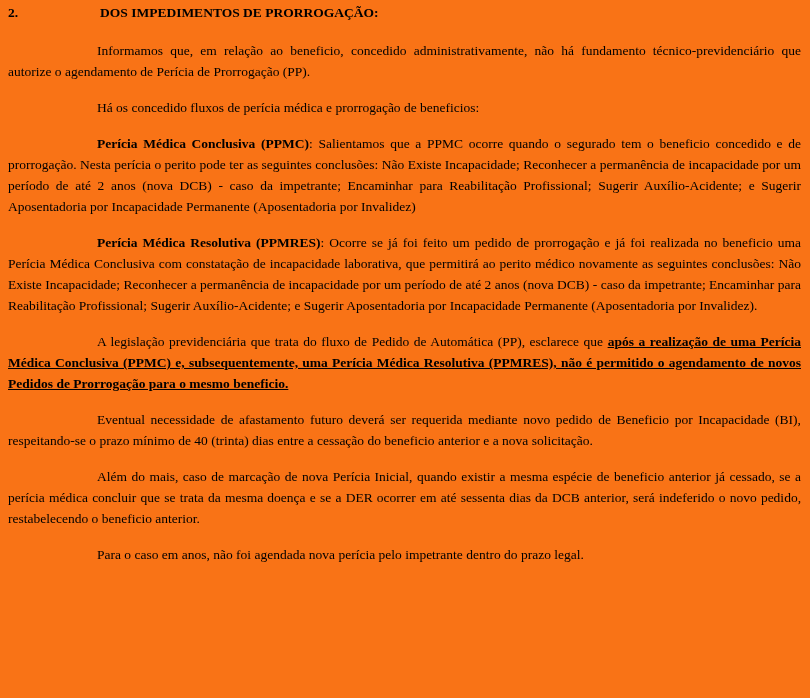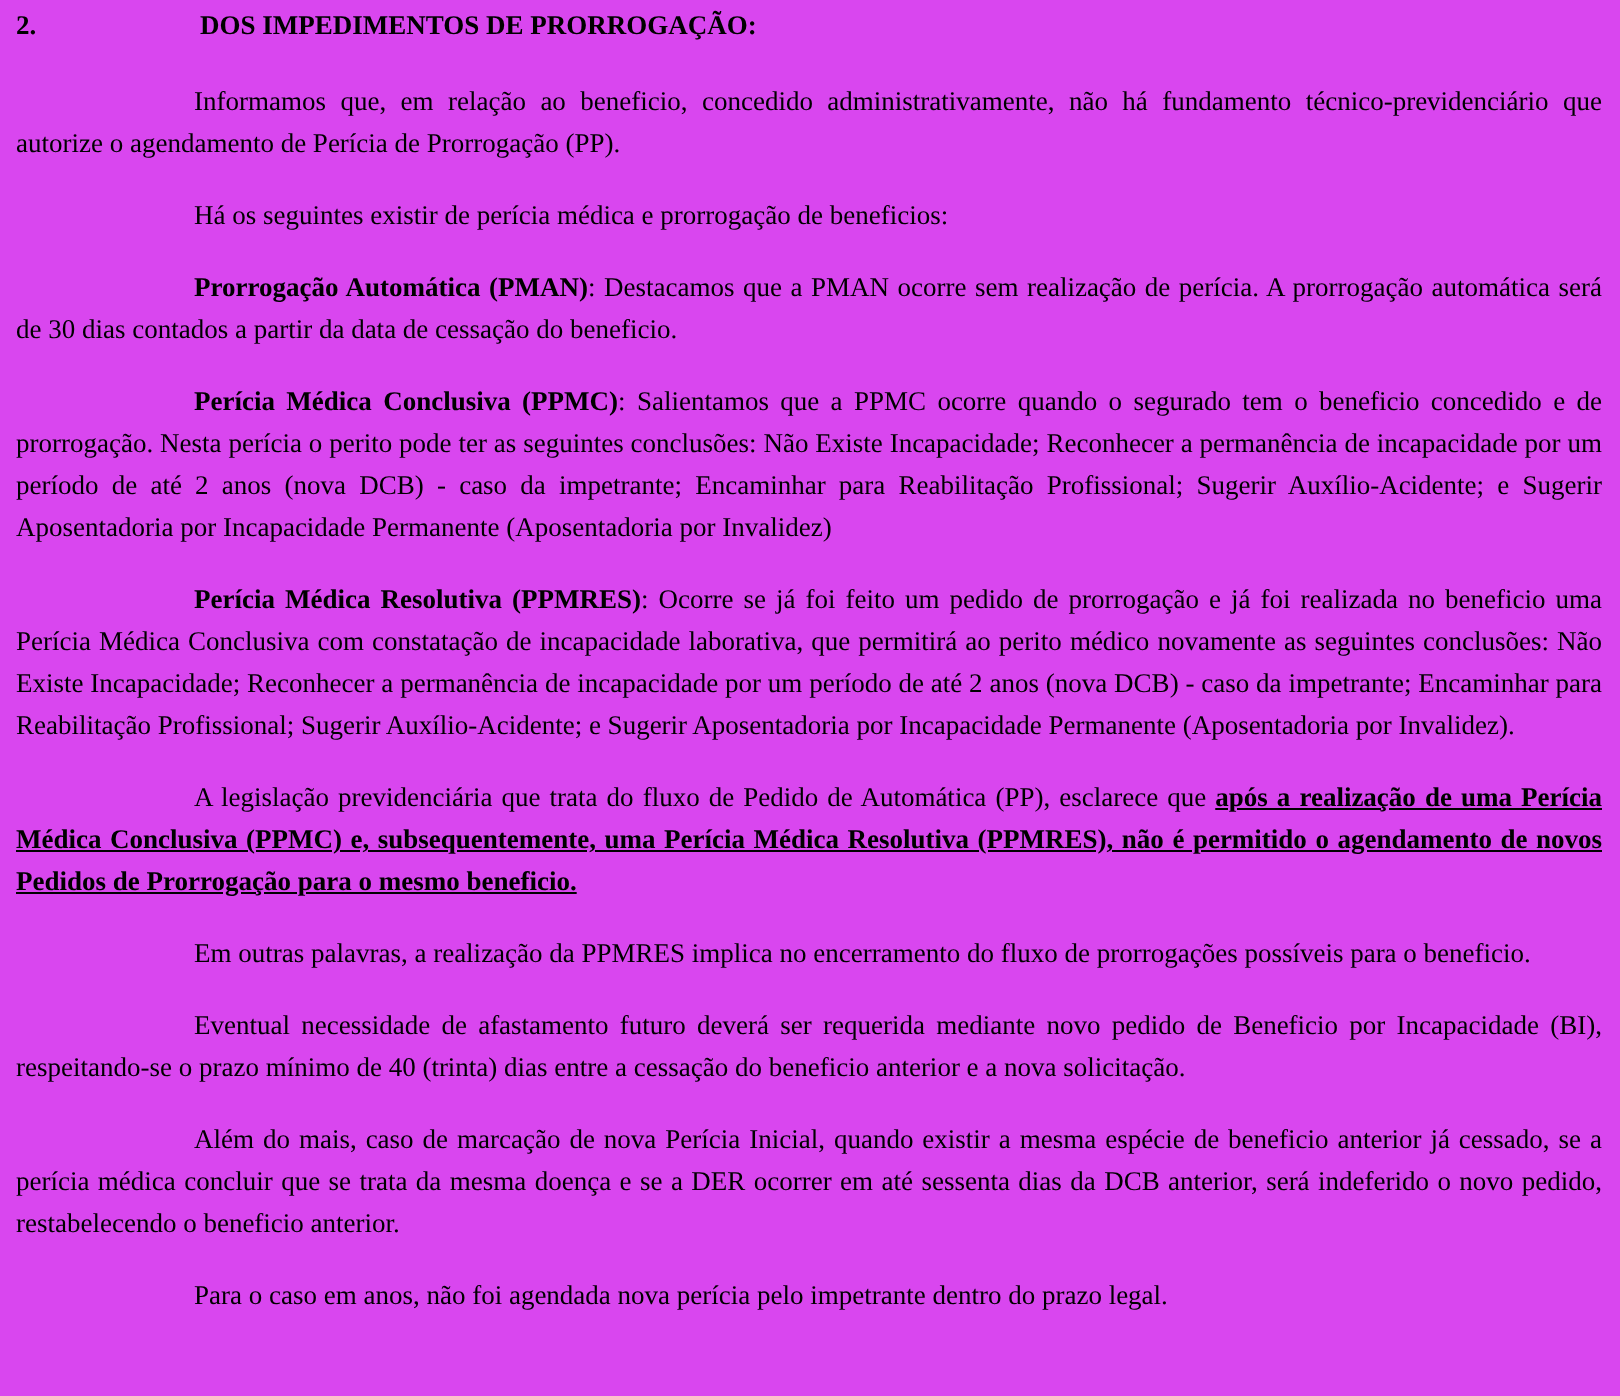--- a/index.html
+++ b/index.html
@@ -13,21 +13,21 @@
     overflow: hidden;
     color: #000000;
     font-family: "Liberation Serif", "DejaVu Serif", serif;
     font-size: 13.5px;
   }
   .page {
     box-sizing: border-box;
     width: 810px;
     height: 698px;
     padding: 2px 9px 0 8px;
-    background: #d946ef;
+    background: #f97316;
     font-family: Liberation Serif, serif;
   }
   .heading {
     font-weight: bold;
     line-height: 21px;
     margin: 0 0 17px 0;
     white-space: nowrap;
   }
   .heading .hnum {
     display: inline-block;
@@ -54,31 +54,29 @@
 <body>
 
 <div class="page">
 
   <div class="heading">
     <span class="hnum">2.</span><span class="htitle">DOS IMPEDIMENTOS DE PRORROGAÇÃO:</span>
   </div>
 
   <p class="para"><span>Informamos que, em relação ao beneficio, concedido administrativamente, não há fundamento técnico-previdenciário que autorize o agendamento de Perícia de Prorrogação (PP).</span></p>
 
-  <p class="para"><span>Há os seguintes existir de perícia médica e prorrogação de beneficios:</span></p>
+  <p class="para"><span>Há os concedido fluxos de perícia médica e prorrogação de beneficios:</span></p>
 
-  <p class="para"><span class="run-bold">Prorrogação Automática (PMAN)</span><span>: Destacamos que a PMAN ocorre sem realização de perícia. A prorrogação automática será de 30 dias contados a partir da data de cessação do beneficio.</span></p>
 
   <p class="para"><span class="run-bold">Perícia Médica Conclusiva (PPMC)</span><span>: Salientamos que a PPMC ocorre quando o segurado tem o beneficio concedido e de prorrogação. Nesta perícia o perito pode ter as seguintes conclusões: Não Existe Incapacidade; Reconhecer a permanência de incapacidade por um período de até 2 anos (nova DCB) - caso da impetrante; Encaminhar para Reabilitação Profissional; Sugerir Auxílio-Acidente; e Sugerir Aposentadoria por Incapacidade Permanente (Aposentadoria por Invalidez)</span></p>
 
   <p class="para"><span class="run-bold">Perícia Médica Resolutiva (PPMRES)</span><span>: Ocorre se já foi feito um pedido de prorrogação e já foi realizada no beneficio uma Perícia Médica Conclusiva com constatação de incapacidade laborativa, que permitirá ao perito médico novamente as seguintes conclusões: Não Existe Incapacidade; Reconhecer a permanência de incapacidade por um período de até 2 anos (nova DCB) - caso da impetrante; Encaminhar para Reabilitação Profissional; Sugerir Auxílio-Acidente; e Sugerir Aposentadoria por Incapacidade Permanente (Aposentadoria por Invalidez).</span></p>
 
   <p class="para"><span>A legislação previdenciária que trata do fluxo de Pedido de Automática (PP), esclarece que </span><span class="run-bold-underline">após a realização de uma Perícia Médica Conclusiva (PPMC) e, subsequentemente, uma Perícia Médica Resolutiva (PPMRES), não é permitido o agendamento de novos Pedidos de Prorrogação para o mesmo beneficio.</span></p>
 
-  <p class="para"><span>Em outras palavras, a realização da PPMRES implica no encerramento do fluxo de prorrogações possíveis para o beneficio.</span></p>
 
   <p class="para"><span>Eventual necessidade de afastamento futuro deverá ser requerida mediante novo pedido de Beneficio por Incapacidade (BI), respeitando-se o prazo mínimo de 40 (trinta) dias entre a cessação do beneficio anterior e a nova solicitação.</span></p>
 
   <p class="para"><span>Além do mais, caso de marcação de nova Perícia Inicial, quando existir a mesma espécie de beneficio anterior já cessado, se a perícia médica concluir que se trata da mesma doença e se a DER ocorrer em até sessenta dias da DCB anterior, será indeferido o novo pedido, restabelecendo o beneficio anterior.</span></p>
 
   <p class="para"><span>Para o caso em anos, não foi agendada nova perícia pelo impetrante dentro do prazo legal.</span></p>
 
 </div>
 
 </body></html>

